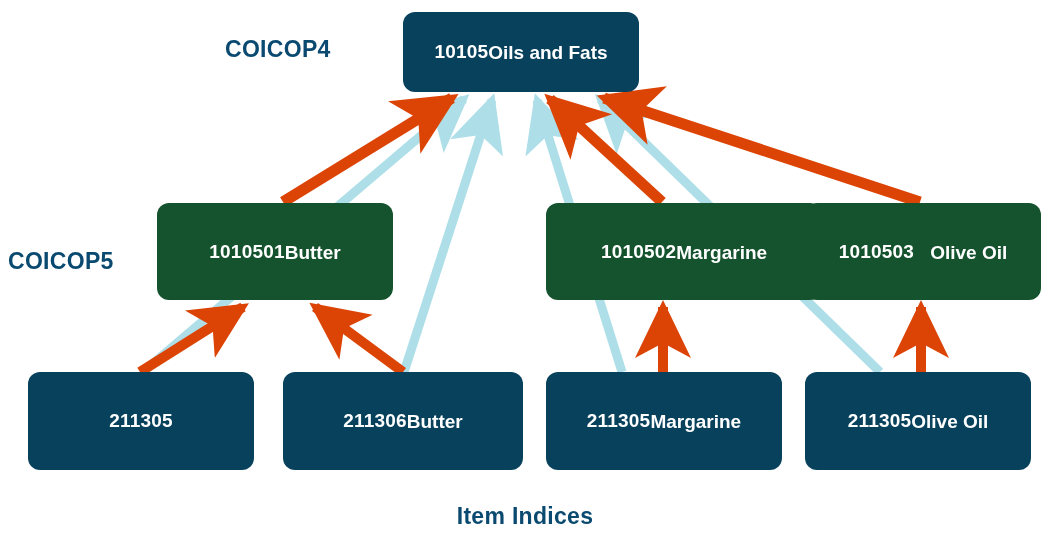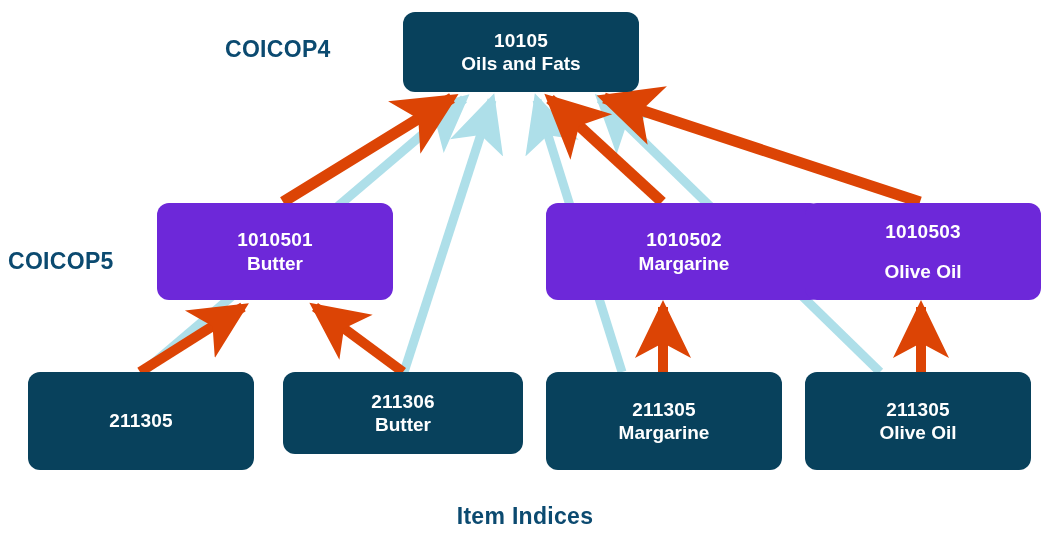--- a/index.html
+++ b/index.html
@@ -22,42 +22,42 @@
     position: absolute;
     left: 0;
     top: 0;
     width: 1050px;
     height: 547px;
   }
   .node {
     position: absolute;
     border-radius: 12px;
     display: flex;
-    flex-direction: column;
+    flex-direction: row;
     align-items: center;
     justify-content: center;
     text-align: center;
     color: #ffffff;
     box-sizing: border-box;
     line-height: 1.12;
     z-index: 5;
   }
   .node .code {
     font-weight: bold;
     font-size: 19px;
     letter-spacing: 0.2px;
   }
   .node .name {
     font-weight: bold;
     font-size: 19px;
     margin-top: 2px;
     white-space: nowrap;
   }
   .node.navy { background: #08415c; }
-  .node.orange { background: #6d28d9; }
+  .node.orange { background: #14532d; }
 
   .side-label {
     position: absolute;
     color: #0b4a70;
     font-weight: bold;
     font-size: 23px;
     letter-spacing: 0.3px;
     z-index: 6;
     white-space: nowrap;
   }
@@ -131,21 +131,21 @@
 
   <div class="node orange" style="left:805px; top:203px; width:236px; height:97px;gap:16px;">
     <div class="code">1010503</div>
     <div class="name">Olive Oil</div>
   </div>
 
   <div class="node navy" style="left:28px; top:372px; width:226px; height:98px;">
     <div class="code">211305</div>
   </div>
 
-  <div class="node navy" style="left:283px; top:372px; width:240px; height:82px;">
+  <div class="node navy" style="left:283px; top:372px; width:240px; height:98px;">
     <div class="code">211306</div>
     <div class="name">Butter</div>
   </div>
 
   <div class="node navy" style="left:546px; top:372px; width:236px; height:98px;">
     <div class="code">211305</div>
     <div class="name">Margarine</div>
   </div>
 
   <div class="node navy" style="left:805px; top:372px; width:226px; height:98px;">

